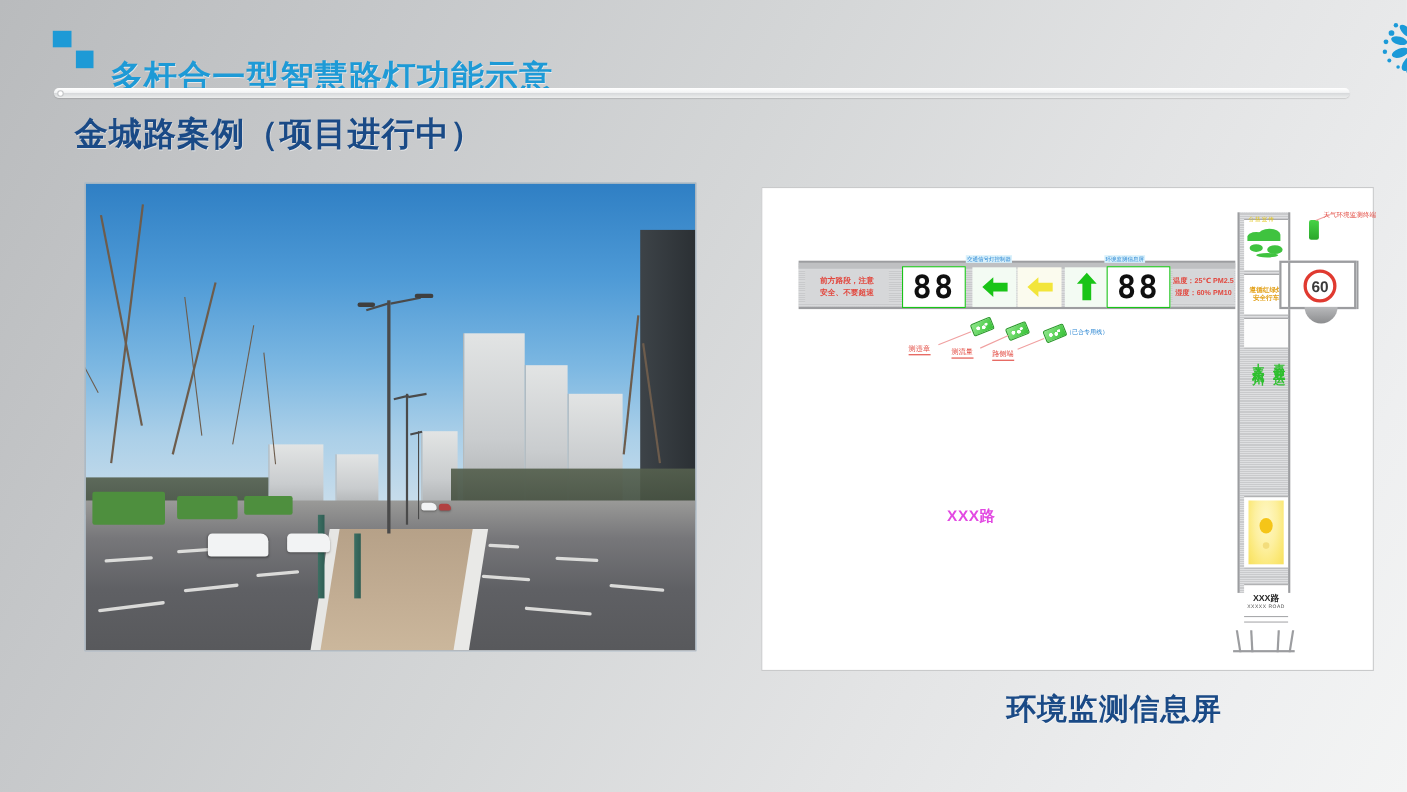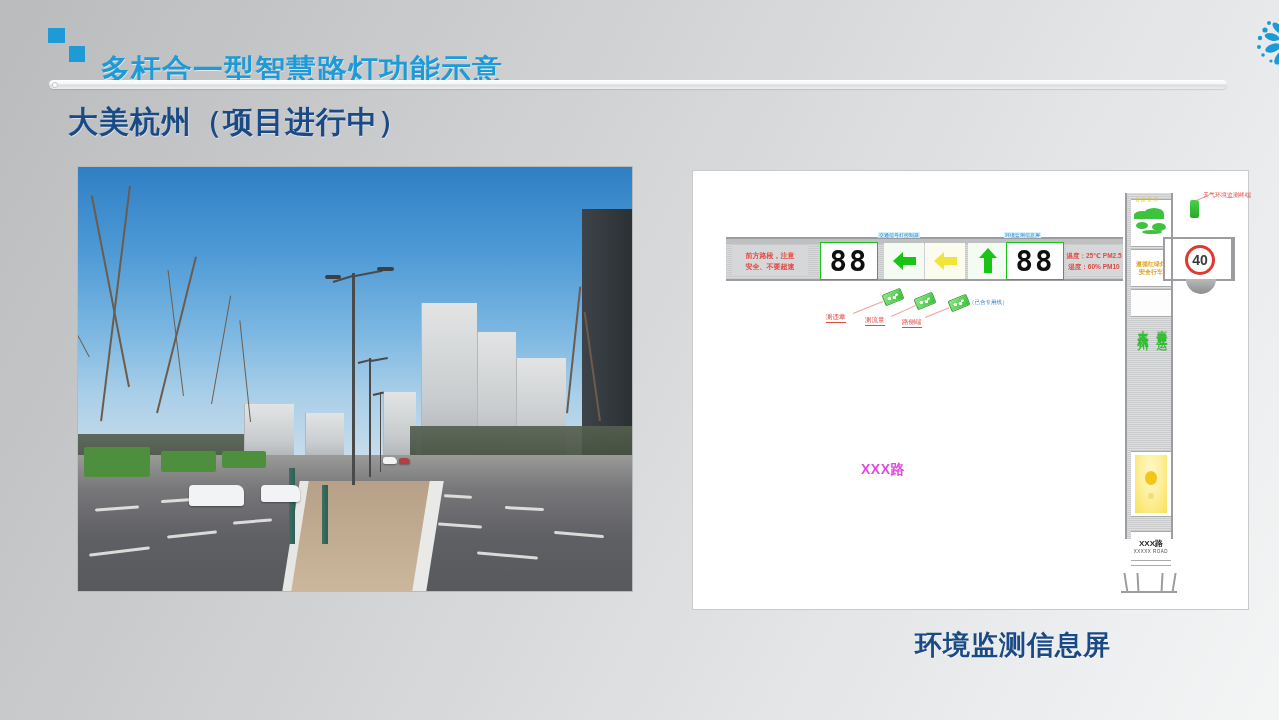--- a/index.html
+++ b/index.html
@@ -329,21 +329,21 @@
         <circle cx="24" cy="13" r="2"></circle>
       </g>
     </svg>
 
   </div>
 </div>
 
 <div class="divider"></div>
 <div class="divider-dot"></div>
 
-<div class="subtitle">大美杭州（项目进行中）</div>
+<div class="subtitle">金城路案例（项目进行中）</div>
 
 <div class="photo">
   <div class="sky"></div>
 
   <div class="bldg" style="left:62%; width:10%; height:38%;"></div>
   <div class="bldg" style="left:72%; width:7%; height:31%;"></div>
   <div class="bldg" style="left:79%; width:9%; height:25%;"></div>
   <div class="bldg" style="left:55%; width:6%; height:17%;"></div>
   <div class="bldg" style="left:30%; width:9%; height:14%;"></div>
   <div class="bldg" style="left:41%; width:7%; height:12%;"></div>
@@ -506,21 +506,21 @@
   <div class="base">
     <div class="base-leg" style="left:4px; transform:skewX(9deg);"></div>
     <div class="base-leg" style="left:16px; transform:skewX(3deg);"></div>
     <div class="base-leg" style="left:40px; transform:skewX(-3deg);"></div>
     <div class="base-leg" style="left:52px; transform:skewX(-9deg);"></div>
     <div class="base-plate"></div>
   </div>
 
   <div class="beam-right"></div>
   <div class="sign-box">
-    <div class="speed-circle">40</div>
+    <div class="speed-circle">60</div>
   </div>
   <div class="dome"></div>
   <div class="sensor"></div>
   <div class="sensor-leader"></div>
   <div class="sensor-label">天气环境监测终端</div>
 
   <div class="ap-series">XXX路</div>
 </div>
 
 <div class="caption">环境监测信息屏</div>

